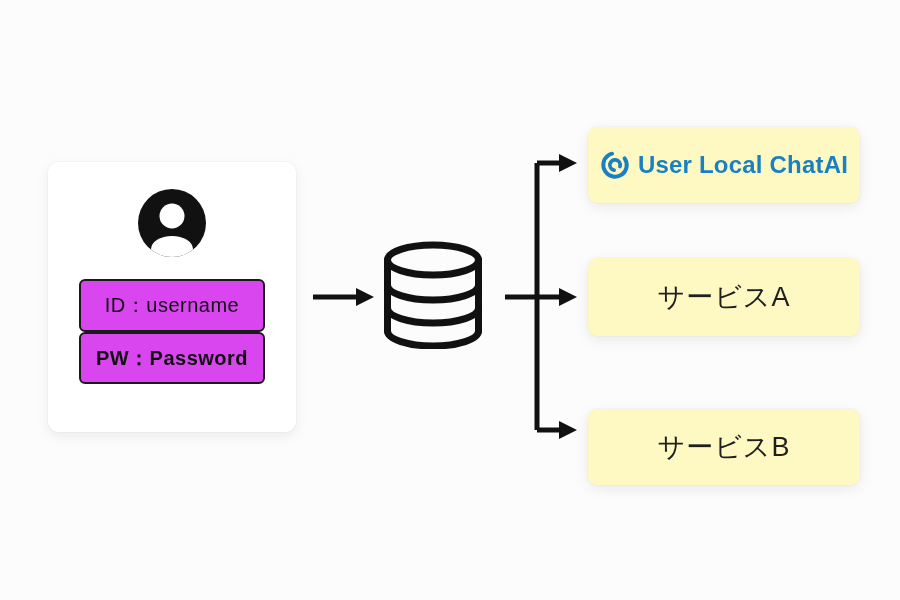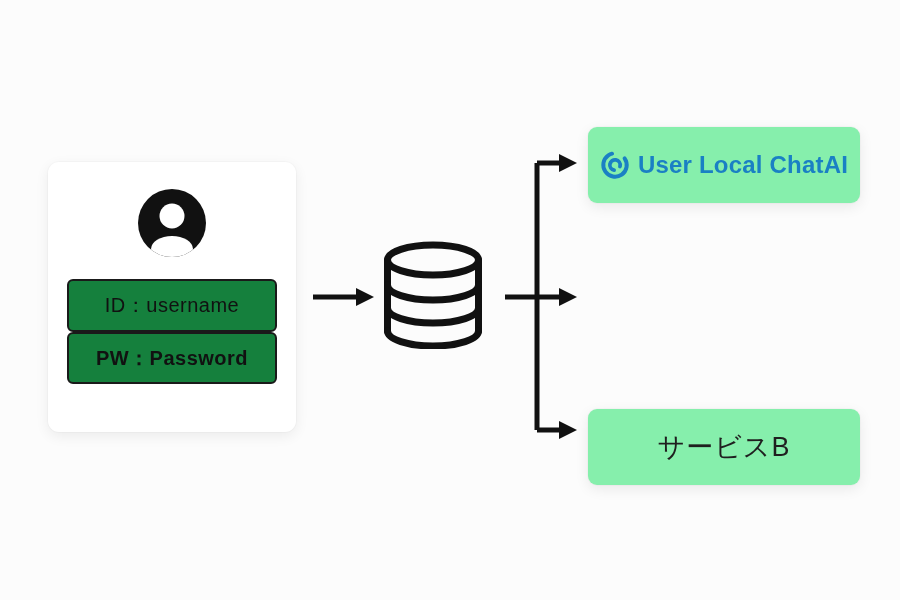--- a/index.html
+++ b/index.html
@@ -24,43 +24,43 @@
     left: 48px; top: 162px;
     width: 248px; height: 270px;
     background: #ffffff;
     border-radius: 11px;
     box-shadow: 0 4px 14px rgba(0,0,0,0.07), 0 0 0 1px rgba(0,0,0,0.02);
     display: flex; flex-direction: column; align-items: center;
     box-sizing: border-box;
     padding-top: 25px;
   }
   .cred-box {
-    width: 210px; height: 53px;
+    width: 186px; height: 53px;
     box-sizing: border-box;
     border: 2px solid #1a1a1a;
     border-radius: 6px;
-    background: #15803d;
+    background: #d946ef;
     display: flex; align-items: center; justify-content: center;
     font-size: 20px;
     color: #111111;
     letter-spacing: 0.5px;
   }
   .cred-box.id { margin-top: 20px; }
   .cred-box.pw { margin-top: 0; height: 52px; font-weight: bold; }
   
   .db-icon {
     position: absolute;
     left: 383px; top: 241px;
   }
   
   .target-box {
     position: absolute;
     left: 588px;
     width: 272px;
-    background: #86efac;
+    background: #fef9c3;
     border-radius: 9px;
     box-shadow: 0 4px 14px rgba(0,0,0,0.08), 0 0 0 1px rgba(0,0,0,0.02);
     display: flex; align-items: center; justify-content: center;
     box-sizing: border-box;
   }
   .target-box.t1 { top: 127px; height: 76px; }
   .target-box.t2 { top: 258px; height: 78px; }
   .target-box.t3 { top: 409px; height: 76px; }
   .brand {
     display: flex; align-items: center; gap: 8px;
@@ -136,18 +136,21 @@
   <div class="target-box t1">
     <span class="brand" style="color: rgb(26, 128, 196);">
       <svg width="30" height="30" viewBox="0 0 32 32" xmlns="http://www.w3.org/2000/svg">
         <circle cx="16" cy="16" r="12.5" fill="none" stroke="currentColor" stroke-width="4.2" stroke-dasharray="63 16" stroke-linecap="round" transform="rotate(-35 16 16)"></circle>
         <circle cx="16" cy="16" r="5.5" fill="none" stroke="currentColor" stroke-width="4" stroke-dasharray="26 9" stroke-linecap="round" transform="rotate(100 16 16)"></circle>
       </svg>
       <span>User Local ChatAI</span>
     </span>
   </div>
 
+  <div class="target-box t2">
+    <span class="service-label">サービスA</span>
+  </div>
 
   <div class="target-box t3">
     <span class="service-label">サービスB</span>
   </div>
 
 </div>
 
 </body></html>

